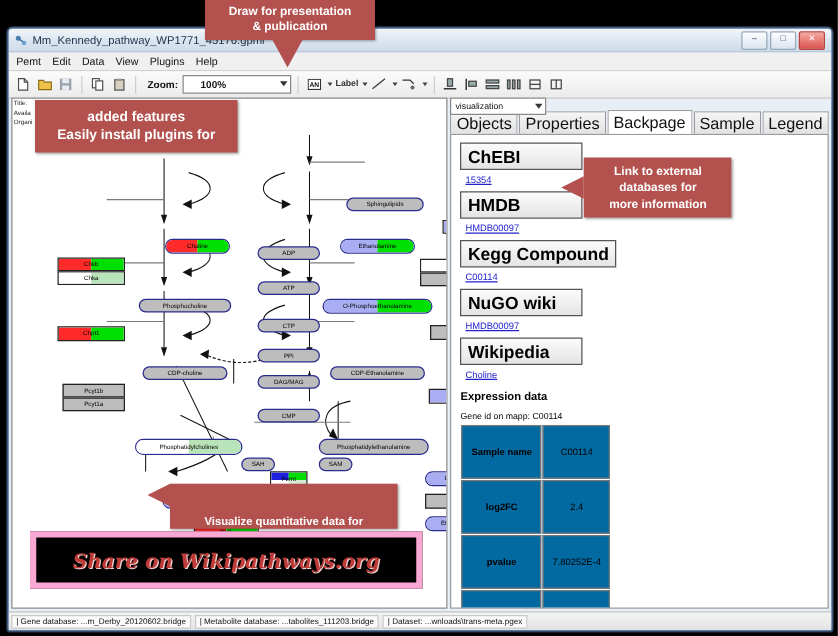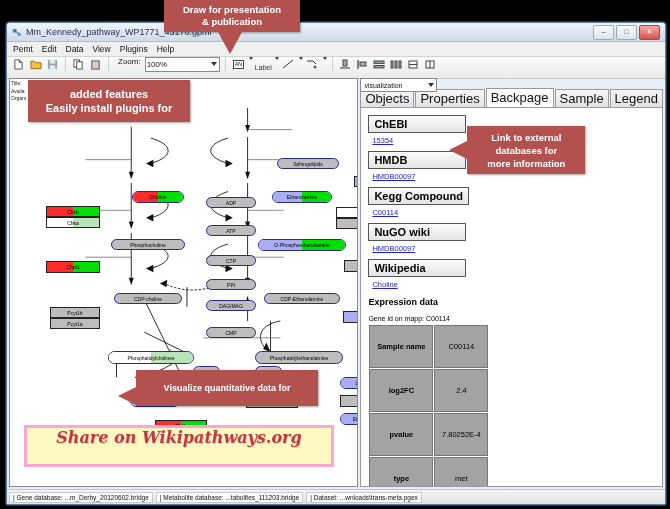--- a/index.html
+++ b/index.html
@@ -21,28 +21,28 @@
            text-align:center;color:#24425f;}
   .win-btn.close{background:linear-gradient(#f6a8a0,#d9534f);border-color:#b5423e;color:#fff;}
 
   
   .menubar{height:14px;background:#f0f0f0;border-bottom:1px solid #d2d2d2;
            display:flex;align-items:center;padding-left:6px;gap:9px;}
   .menubar span{font-size:8.5px;color:#111;}
 
   
   .toolbar{height:21px;background:linear-gradient(#fbfbfb,#ebebeb);
-           border-bottom:1px solid #c8c8c8;display:flex;
-           padding-left:4px;gap:2px;position:relative;}
+           border-bottom:1px solid #c8c8c8;display:flex;align-items:center;
+           padding-left:4px;gap:2px;position:relative;font-weight:bold;}
   .tbtn{width:15px;height:15px;display:flex;align-items:center;justify-content:center;
         font-size:9px;color:#4c4c4c;}
   .tsep{width:1px;height:14px;background:#cdcdcd;margin:0 3px;}
   .zoomlbl{font-size:8px;color:#111;margin:0 2px 0 4px;}
   .zoombox{width:72px;height:13px;border:1px solid #8a8a8a;background:#fff;
-           font-size:8px;color:#111;display:flex;align-items:center;padding-left:1px;
+           font-size:8px;color:#111;display:flex;align-items:center;padding-left:13px;
            position:relative;}
   .zoombox .caret{position:absolute;right:2px;top:4px;border-left:3px solid transparent;
            border-right:3px solid transparent;border-top:4px solid #333;}
   .mini-caret{border-left:2.5px solid transparent;border-right:2.5px solid transparent;
            border-top:3.5px solid #444;margin-left:1px;}
   .lblbtn{font-size:7px;color:#333;display:flex;align-items:center;}
 
   
   .body-area{position:absolute;left:0;top:53px;right:0;bottom:15px;display:flex;}
   .canvas-wrap{position:relative;flex:1 1 auto;background:#fff;border:1px solid #8a8a8a;
@@ -57,28 +57,28 @@
   .vizsel .caret{position:absolute;right:2px;top:3.5px;border-left:3px solid transparent;
           border-right:3px solid transparent;border-top:4px solid #333;}
   .tabstrip{display:flex;align-items:flex-end;height:13px;margin-top:2px;gap:1px;}
   .tab{font-size:13px;padding:1.5px 4px 1px 4px;border:1px solid #9a9a9a;border-bottom:none;
        background:linear-gradient(#f6f6f6,#e2e2e2);color:#111;border-radius:1px 1px 0 0;}
   .tab.active{background:#fff;padding-bottom:2px;position:relative;z-index:2;}
   .panelbox{flex:1 1 auto;background:#fff;border:1px solid #9a9a9a;overflow:hidden;
             padding:6px 7px;position:relative;}
   .dbsec{margin-bottom:5px;}
   .dbhead{display:inline-block;min-width:86px;border:1px solid #555;
-          background:linear-gradient(#fbfbfb,#e4e4e4);font-size:11px;font-weight:bold;
+          background:linear-gradient(#fbfbfb,#e4e4e4);font-size:14px;font-weight:bold;
           color:#000;padding:2px 5px;}
   .dblink{font-size:7.5px;color:#2222cc;text-decoration:underline;margin:3px 0 0 4px;display:block;}
   .dbplain{font-size:7.5px;color:#000;margin:3px 0 0 4px;display:block;}
   .exprhead{font-size:9px;font-weight:bold;color:#000;margin:8px 0 8px 0;}
   .geneid{font-size:7px;color:#000;margin:4px 0 2px 0;}
   table.expr{border-collapse:separate;border-spacing:1px;font-size:7.5px;}
-  table.expr td{border:1px solid #777;background:#a3a3a3;padding:16px 4px;text-align:center;
+  table.expr td{border:1px solid #777;background:#0369a1;padding:16px 4px;text-align:center;
                 color:#000;white-space:nowrap;}
   table.expr td.k{font-weight:bold;min-width:54px;}
   table.expr td.v{min-width:44px;}
 
   
   .statusbar{position:absolute;left:0;right:0;bottom:0;height:14px;
              background:linear-gradient(#f4f4f4,#e3e3e3);border-top:1px solid #c4c4c4;
              display:flex;align-items:center;}
   .statusbar .st{font-size:6.5px;color:#111;border:1px solid #c9c9c9;background:#fbfbfb;
                  margin:1px 1px 1px 2px;padding:1px 3px;white-space:nowrap;}
@@ -92,22 +92,22 @@
   .lbl{position:relative;z-index:3;}
   .half{position:absolute;top:0;bottom:0;}
   svg.edges{position:absolute;left:0;top:0;width:100%;height:100%;pointer-events:none;}
   .handle{position:absolute;width:4px;height:4px;background:#ffe400;border:1px solid #333;}
 
   
   .callout{position:absolute;background:#b3514f;color:#fff;font-weight:bold;
            text-align:center;display:flex;align-items:center;justify-content:center;
            box-shadow:1px 1px 2px rgba(0,0,0,.35);z-index:40;}
   .co-tail{position:absolute;width:0;height:0;z-index:40;}
-  .share{position:absolute;z-index:40;border:3px solid #f9a8d4;background:#fef9c3;
-         display:flex;align-items:flex-start;justify-content:center;}
+  .share{position:absolute;z-index:40;border:5px solid #f9a8d4;background:#000000;
+         display:flex;align-items:center;justify-content:center;}
   .share span{font-family:"DejaVu Serif",serif;font-style:italic;font-weight:bold;
          font-size:16px;color:#bf3b38;text-shadow:1px 1px 0 #f0cfce;}
 </style>
 </head>
 <body>
 
 <div id="root">
 
   <div class="window">
 
@@ -464,21 +464,21 @@
           </div>
 
         <div class="callout" style="left:18px;top:1px;width:162px;height:42px;font-size:11px;line-height:14px;">
           <div>
             <div>added features</div>
             <div>Easily install plugins for</div>
           </div>
         </div>
         <div class="co-tail" style="left:62px;top:-22px;border-left:12px solid transparent;border-right:12px solid transparent;border-bottom:22px solid #b3514f;"></div>
 
-        <div class="callout" style="left:126px;top:291px;width:182px;height:36px;font-size:9px;line-height:12px;">
+        <div class="callout" style="left:126px;top:308px;width:182px;height:36px;font-size:9px;line-height:12px;align-items:flex-end;">
           <div>
             <div>Visualize quantitative data  for</div>
           </div>
         </div>
         <div class="co-tail" style="left:108px;top:308px;border-top:9px solid transparent;border-bottom:9px solid transparent;border-right:18px solid #b3514f;"></div>
 
         <div class="share" style="left:14px;top:346px;width:304px;height:36px;">
           <span>Share on Wikipathways.org</span>
         </div>
       </div>

